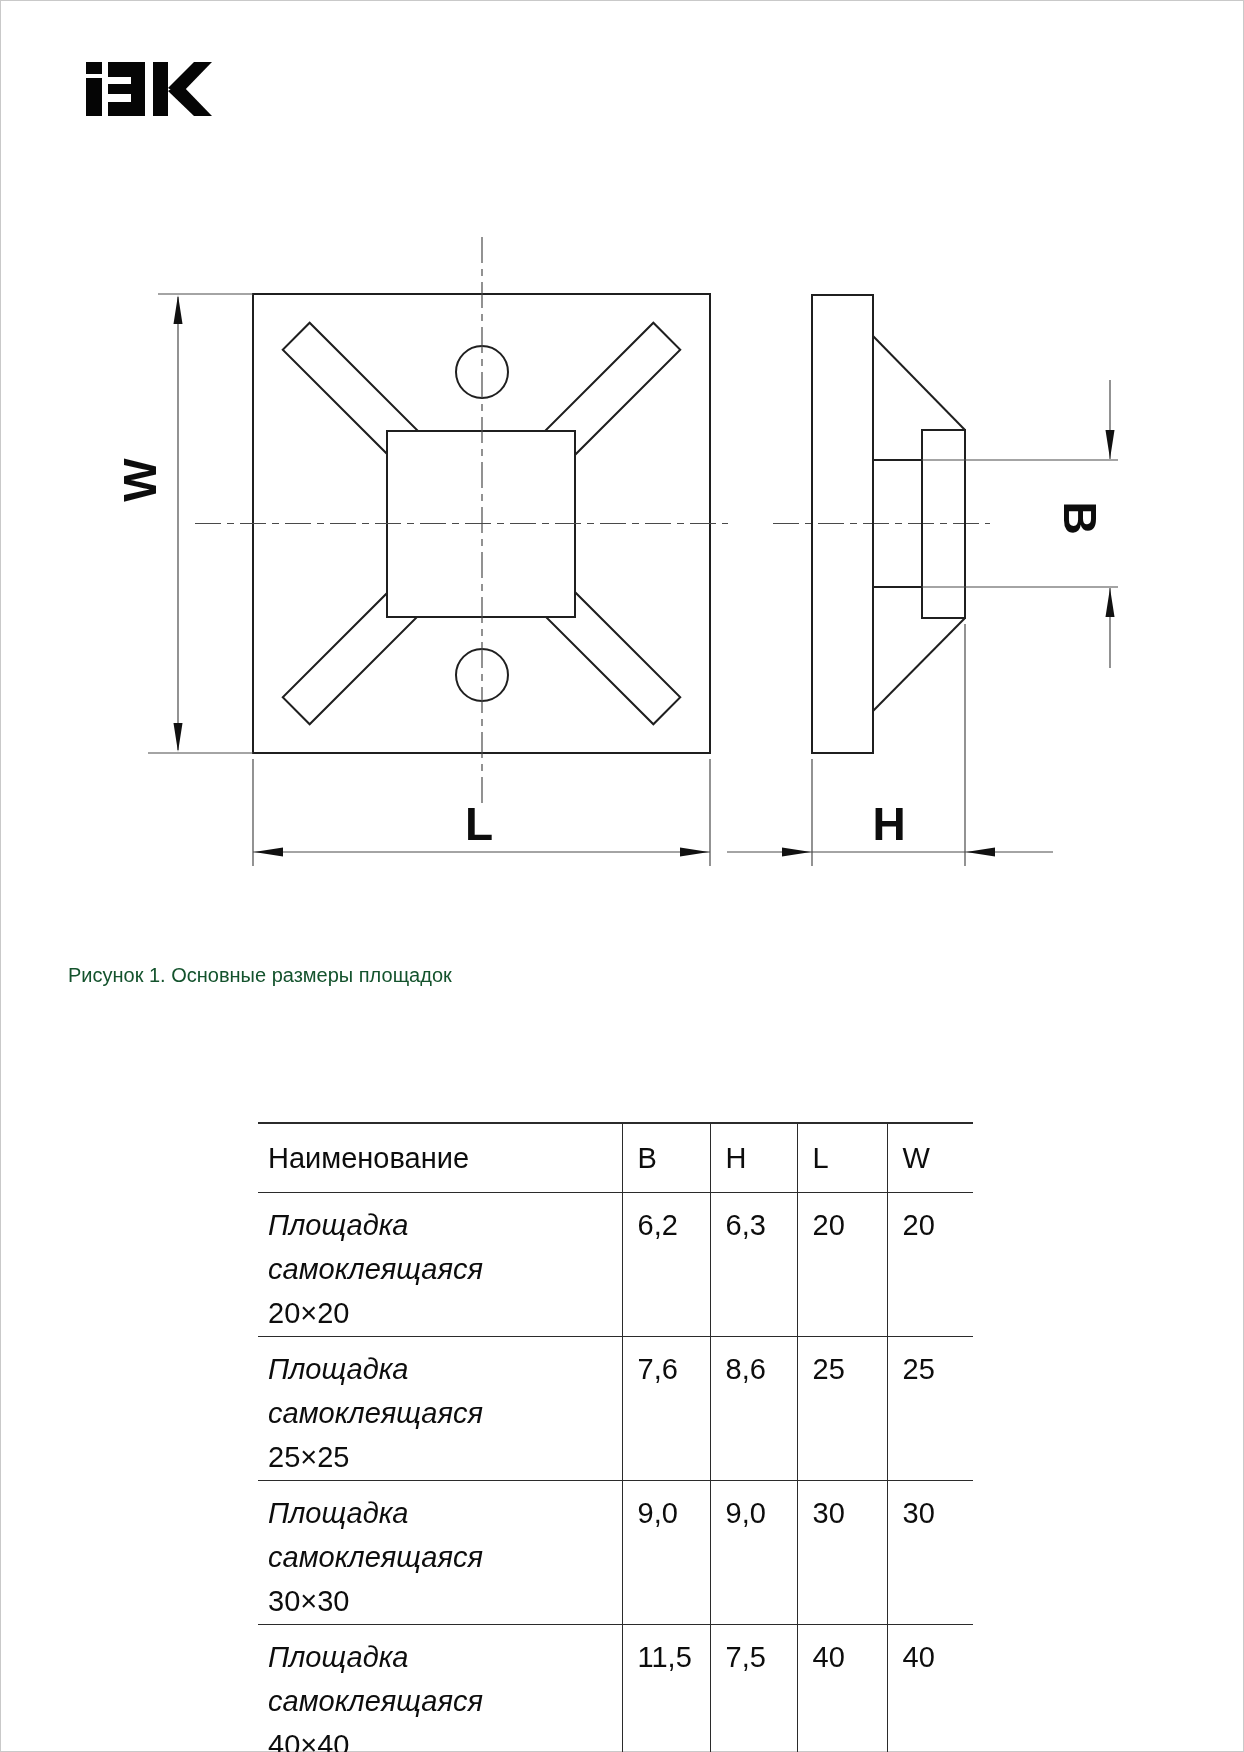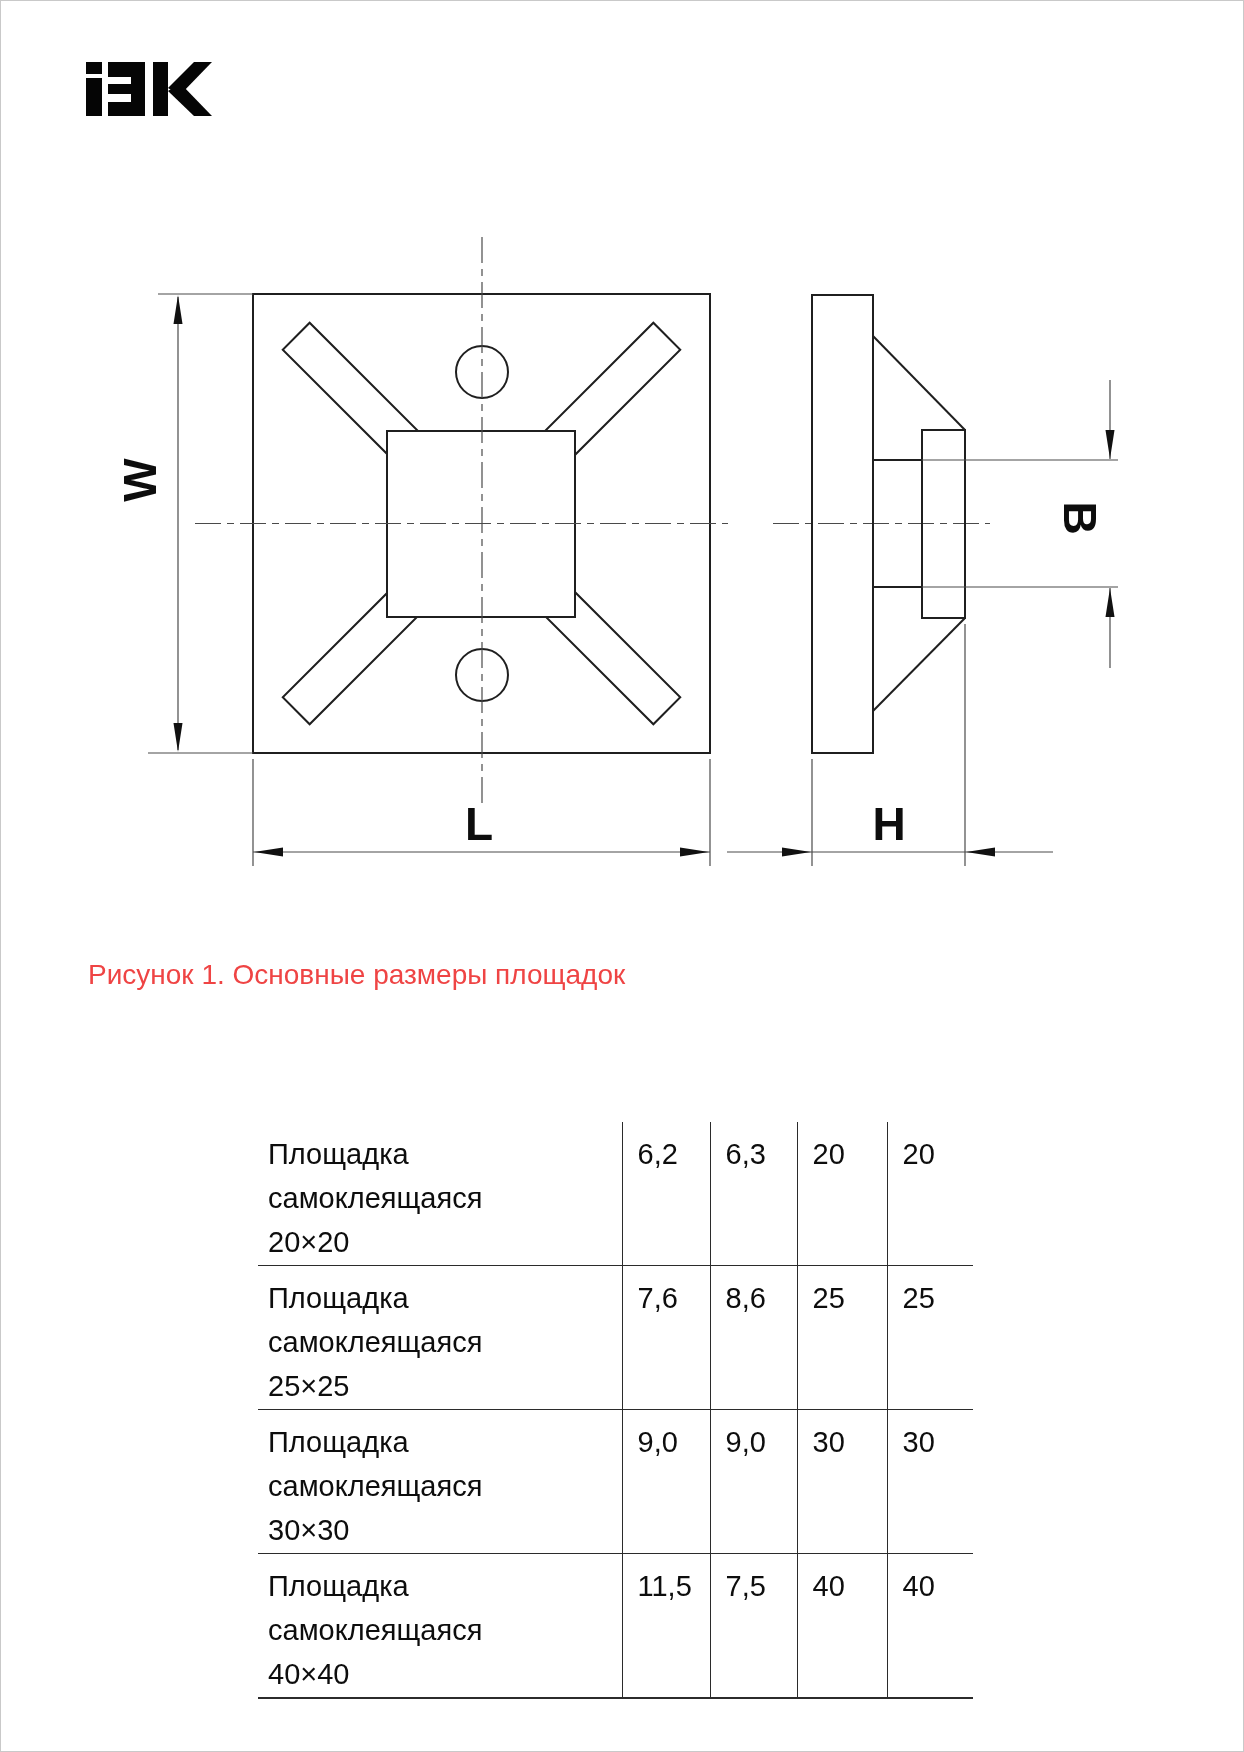--- a/index.html
+++ b/index.html
@@ -7,22 +7,22 @@
     position:relative;
     width:1244px;height:1752px;
     background:#ffffff;
     outline:1px solid #c9c9c9;outline-offset:-1px;
     font-family:"Liberation Sans","DejaVu Sans",sans-serif;
     color:#0d0d0d;
     overflow:hidden;
   }
   .drawing-svg{position:absolute;left:0;top:0;}
   .caption{
-    position:absolute;left:88px;top:958px;width:700px;
-    font-size:28px;line-height:34px;color:#ef4444;
+    position:absolute;left:68px;top:958px;width:700px;
+    font-size:20px;line-height:34px;color:#14532d;
   }
   .units-note{
     position:absolute;left:600px;top:1084px;width:373px;
     text-align:right;font-size:26px;color:#0d0d0d;
   }
   table.dims{
     position:absolute;left:258px;top:1122px;width:715px;
     border-collapse:collapse;table-layout:fixed;
     font-size:29px;color:#0d0d0d;
   }
@@ -36,21 +36,21 @@
     border-top:2px solid #2b2b2b;border-bottom:1px solid #2b2b2b;
   }
   table.dims tr.row td{
     height:96px;vertical-align:top;
     border-bottom:1px solid #2b2b2b;
     padding-top:10px;line-height:44px;
   }
   table.dims tr.row:last-child td{border-bottom:2px solid #2b2b2b;}
   table.dims td{padding-left:10px;padding-right:4px;}
   table.dims td.num, table.dims td.colhead{border-left:1px solid #2b2b2b;padding-left:15px;}
-  .cell-name{display:block;}
+  .cell-name{display:block;font-style:italic;}
   .cell-size{display:block;}
 </style>
 </head>
 <body>
 
 <div class="page">
 
   <svg class="drawing-svg" width="1244" height="960" viewBox="0 0 1244 960">
 
     <g fill="#050505">
@@ -157,20 +157,27 @@
 
   <table class="dims">
     <colgroup>
       <col class="c-name">
         <col class="c-b">
         <col class="c-h">
         <col class="c-l">
         <col class="c-w">
     </colgroup>
     <tbody>
+        <tr class="head">
+      <td>Наименование</td>
+      <td class="colhead">B</td>
+      <td class="colhead">H</td>
+      <td class="colhead">L</td>
+      <td class="colhead">W</td>
+    </tr>
 
     <tr class="row">
       <td>
         <span class="cell-name">Площадка самоклеящаяся</span>
         <span class="cell-size">20×20</span>
       </td>
       <td class="num">6,2</td>
       <td class="num">6,3</td>
       <td class="num">20</td>
       <td class="num">20</td>

